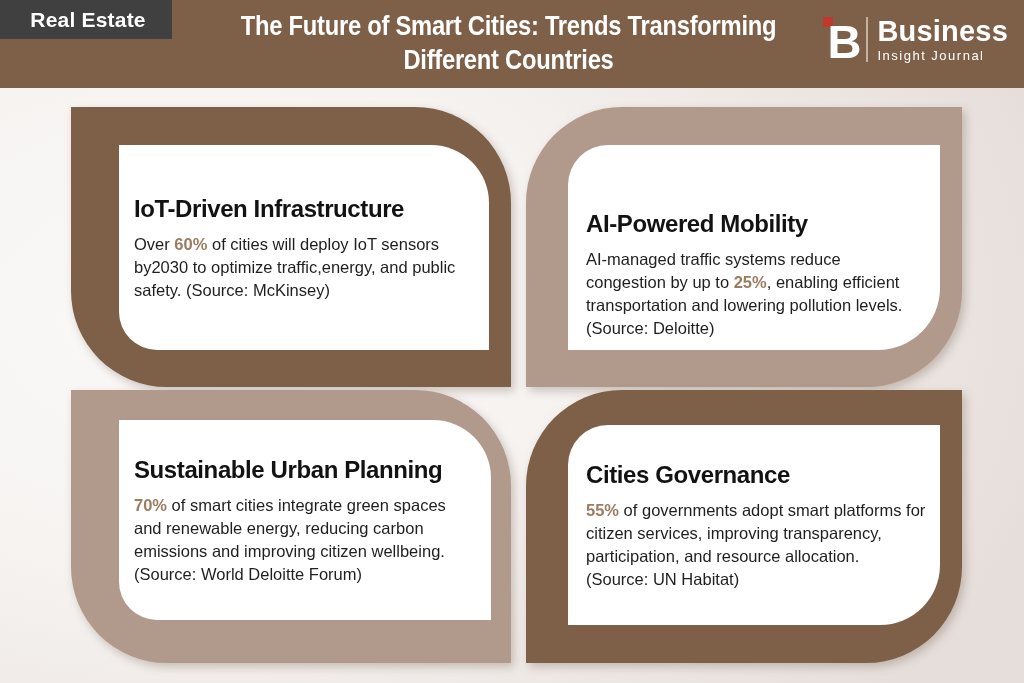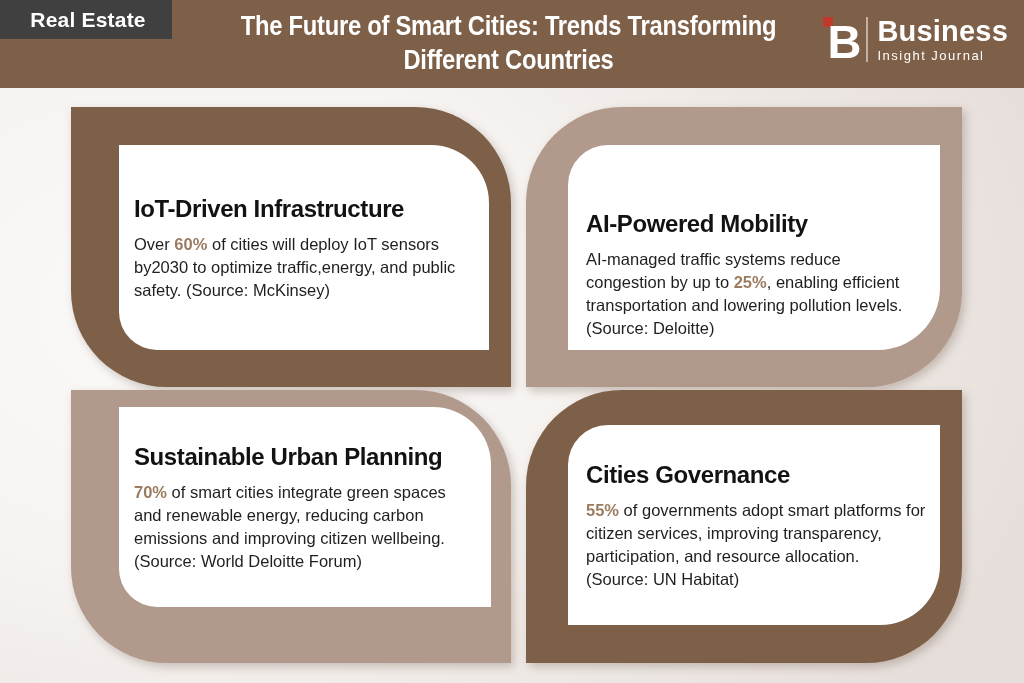--- a/index.html
+++ b/index.html
@@ -190,21 +190,21 @@
 
   
   #card-2 { left: 526px; top: 107px; width: 436px; height: 280px; }
   #card-2 .card-frame { background: #b19a8b; border-radius: 96px 0 96px 0; }
   #card-2 .card-panel { left: 42px; top: 38px; width: 372px; height: 205px; border-radius: 40px 0 62px 0; }
   #card-2 .card-inner { padding: 14px 16px 10px 18px; justify-content: flex-end; }
 
   
   #card-3 { left: 71px; top: 390px; width: 440px; height: 273px; }
   #card-3 .card-frame { background: #b19a8b; border-radius: 0 96px 0 96px; }
-  #card-3 .card-panel { left: 48px; top: 17px; width: 372px; height: 200px; border-radius: 0 58px 0 38px; }
+  #card-3 .card-panel { left: 48px; top: 30px; width: 372px; height: 200px; border-radius: 0 58px 0 38px; }
   #card-3 .card-inner { padding: 8px 14px 8px 15px; }
 
   
   #card-4 { left: 526px; top: 390px; width: 436px; height: 273px; }
   #card-4 .card-frame { background: #7e6048; border-radius: 96px 0 96px 0; }
   #card-4 .card-panel { left: 42px; top: 35px; width: 372px; height: 200px; border-radius: 40px 0 60px 0; }
   #card-4 .card-inner { padding: 8px 14px 8px 18px; }
 </style>
 </head>
 <body>

